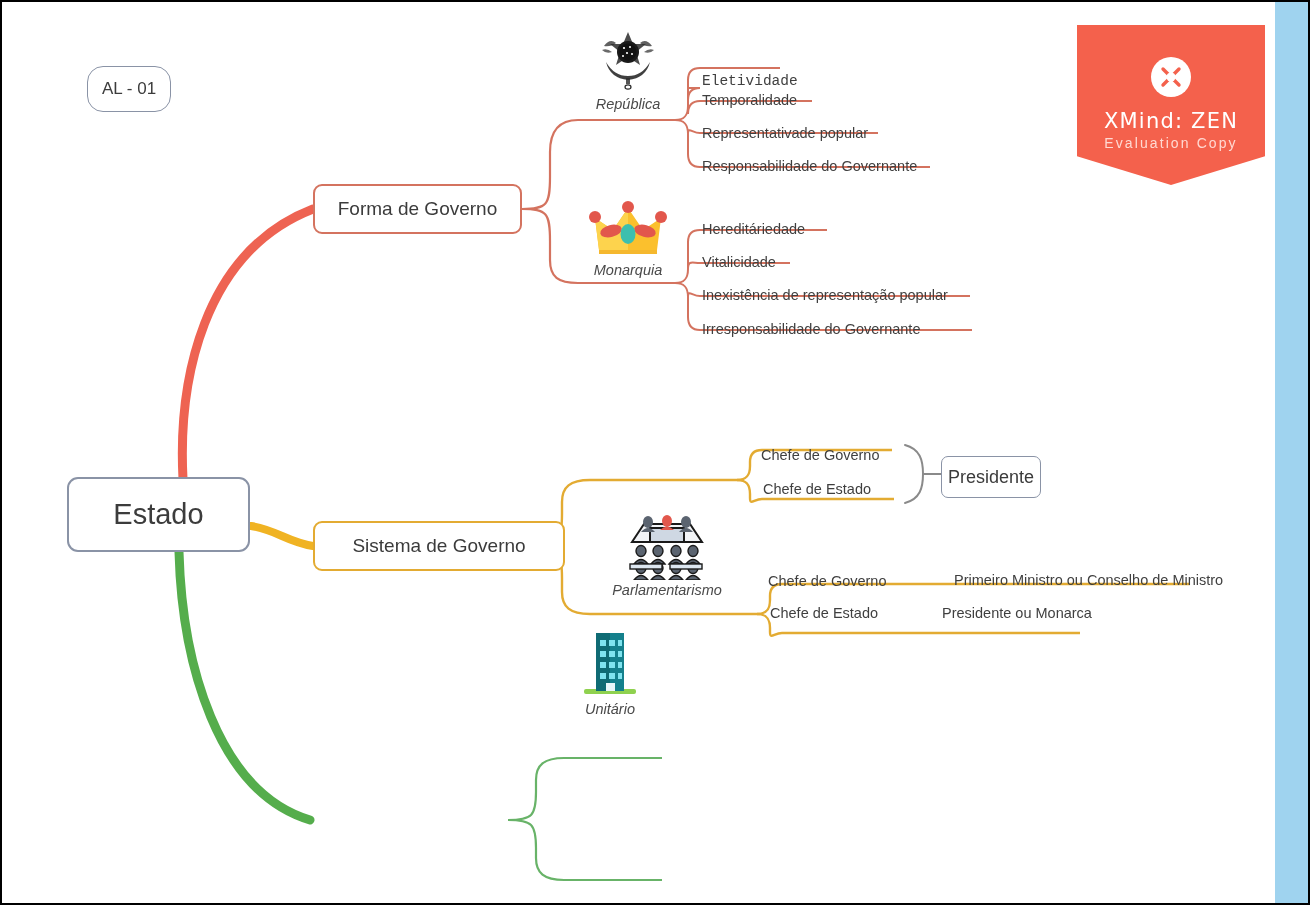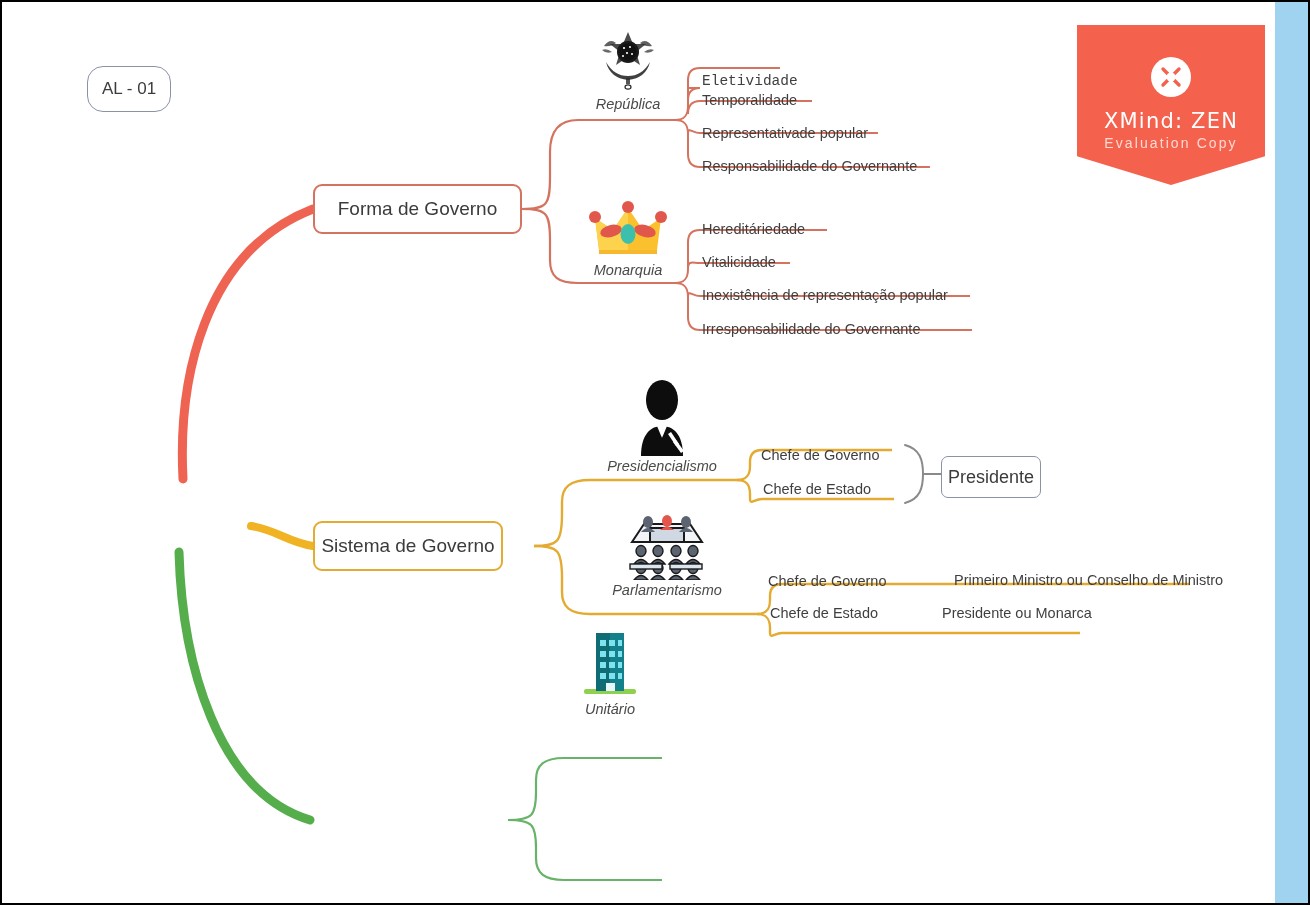--- a/index.html
+++ b/index.html
@@ -38,21 +38,21 @@
     left:65px;top:475px;width:183px;height:75px;
     border:2.4px solid #8a93a6;border-radius:11px;
     font-size:29px;color:#3c3c3c;
   }
   #node-forma-governo{
     left:311px;top:182px;width:209px;height:50px;
     border:2px solid #d4735f;
     font-size:19px;
   }
   #node-sistema-governo{
-    left:311px;top:519px;width:190px;height:50px;
+    left:311px;top:519px;width:252px;height:50px;
     border:2px solid #e3ab32;
     font-size:19px;
   }
   #node-forma-estado{
     left:308px;top:794px;width:198px;height:48px;
     border:2px solid #68b368;
     font-size:19px;
   }
   #node-presidente{
     left:939px;top:454px;width:100px;height:42px;
@@ -145,20 +145,23 @@
     <path d="M921,472 L939,472" stroke="#8a8a8a" stroke-width="2" fill="none"></path>
 
     <path d="M506,818 C530,818 534,814 534,790 L534,778 C534,763 542,756 562,756 L660,756" stroke="#68b368" stroke-width="2.2" fill="none"></path>
     <path d="M506,818 C530,818 534,822 534,846 L534,856 C534,871 542,878 562,878 L660,878" stroke="#68b368" stroke-width="2.2" fill="none"></path>
   </svg>
 
   <div class="boxnode" id="node-al01">
     <span>AL - 01</span>
   </div>
 
+  <div class="boxnode" id="node-estado">
+    <span>Estado</span>
+  </div>
 
   <div class="boxnode" id="node-forma-governo">
     <span>Forma de Governo</span>
   </div>
 
   <div class="boxnode" id="node-sistema-governo">
     <span>Sistema de Governo</span>
   </div>
 
 
@@ -207,31 +210,20 @@
       <path d="M10 52 h58 v4 H10z" fill="#f5b82e"></path>
     </svg>
     <div class="cap">Monarquia</div>
   </div>
 
   <div class="leaf" style="left:700px;top:220px;">Hereditáriedade</div>
   <div class="leaf" style="left:700px;top:253px;">Vitalicidade</div>
   <div class="leaf" style="left:700px;top:286px;">Inexistência de representação popular</div>
   <div class="leaf" style="left:700px;top:320px;">Irresponsabilidade do Governante</div>
 
-  <div class="icongroup" style="left:595px;top:376px;width:130px;">
-    <svg class="glyph" width="70" height="78" viewBox="0 0 70 78">
-      <ellipse cx="35" cy="22" rx="16" ry="20" fill="#0d0d0d"></ellipse>
-      <path d="M14 78 C14 56 24 48 35 48 C46 48 56 56 56 78 Z" fill="#0d0d0d"></path>
-      <path d="M30 48 L35 60 L40 48 L37 46 L33 46 Z" fill="#fff"></path>
-      <path d="M35 58 l3 12 h-6 z" fill="#0d0d0d"></path>
-      <path d="M44 54 l8 12 l-3 2 l-8 -12z" fill="#fff"></path>
-      <path d="M49 62 l8 11 l-3 2 l-8 -11z" fill="#fff"></path>
-    </svg>
-    <div class="cap">Presidencialismo</div>
-  </div>
 
   <div class="leaf" style="left:759px;top:446px;">Chefe de Governo</div>
   <div class="leaf" style="left:761px;top:480px;">Chefe de Estado</div>
 
   <div class="icongroup" style="left:600px;top:506px;width:130px;">
     <svg class="glyph" width="78" height="72" viewBox="0 0 78 72">
       <path d="M4 34 L16 16 H62 L74 34 Z" fill="#f2f4f7" stroke="#1a1a1a" stroke-width="2"></path>
       <rect x="22" y="20" width="34" height="14" fill="#cfd8e3" stroke="#1a1a1a" stroke-width="2"></rect>
       <ellipse cx="39" cy="13" rx="5" ry="6" fill="#e2574c"></ellipse>
       <path d="M32 22 q7 -7 14 0z" fill="#e2574c"></path>

